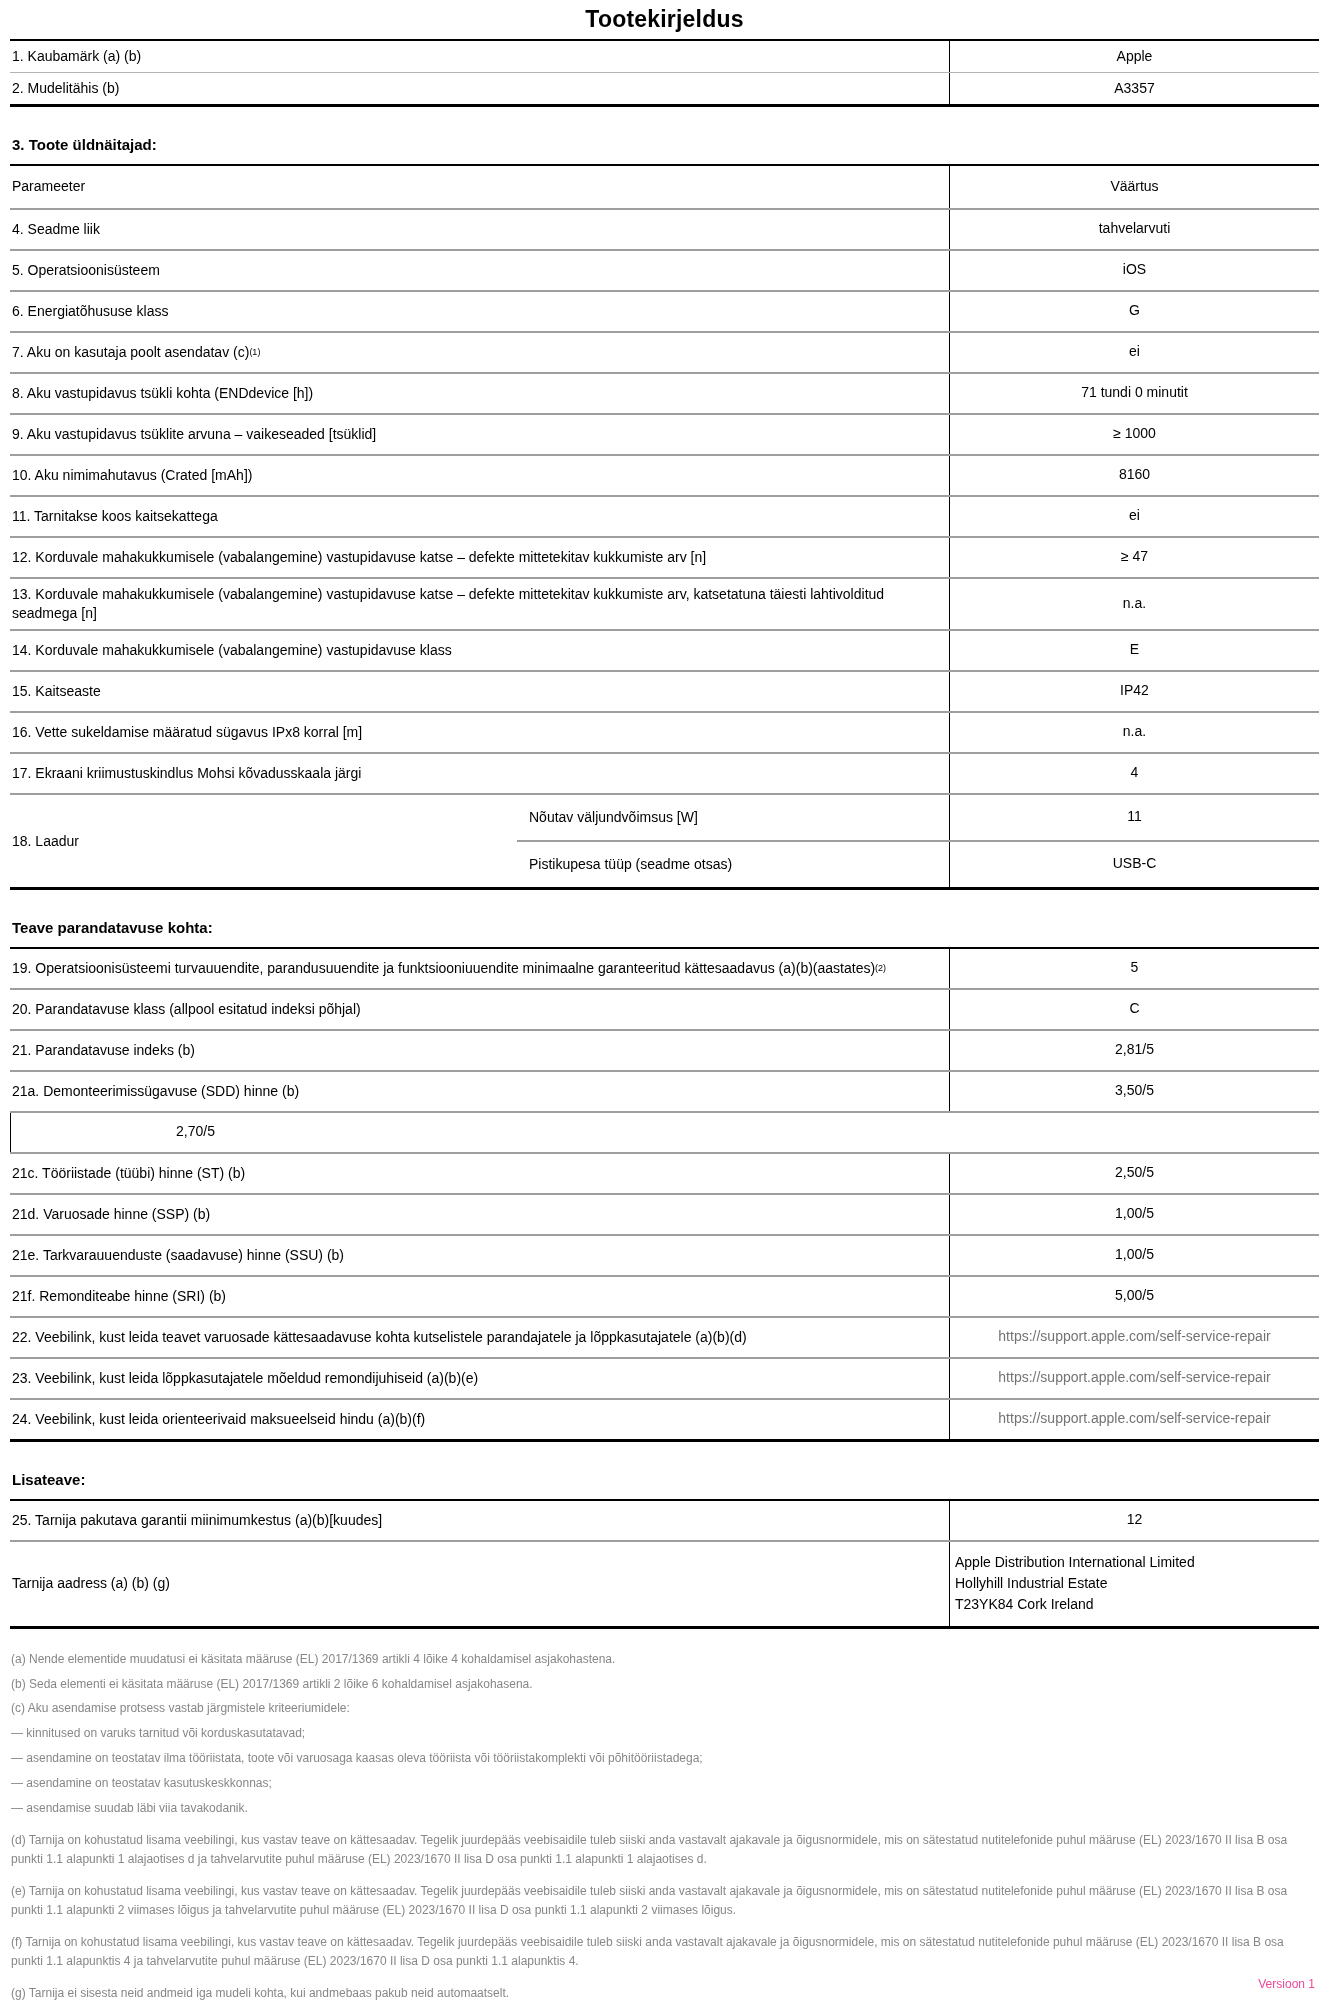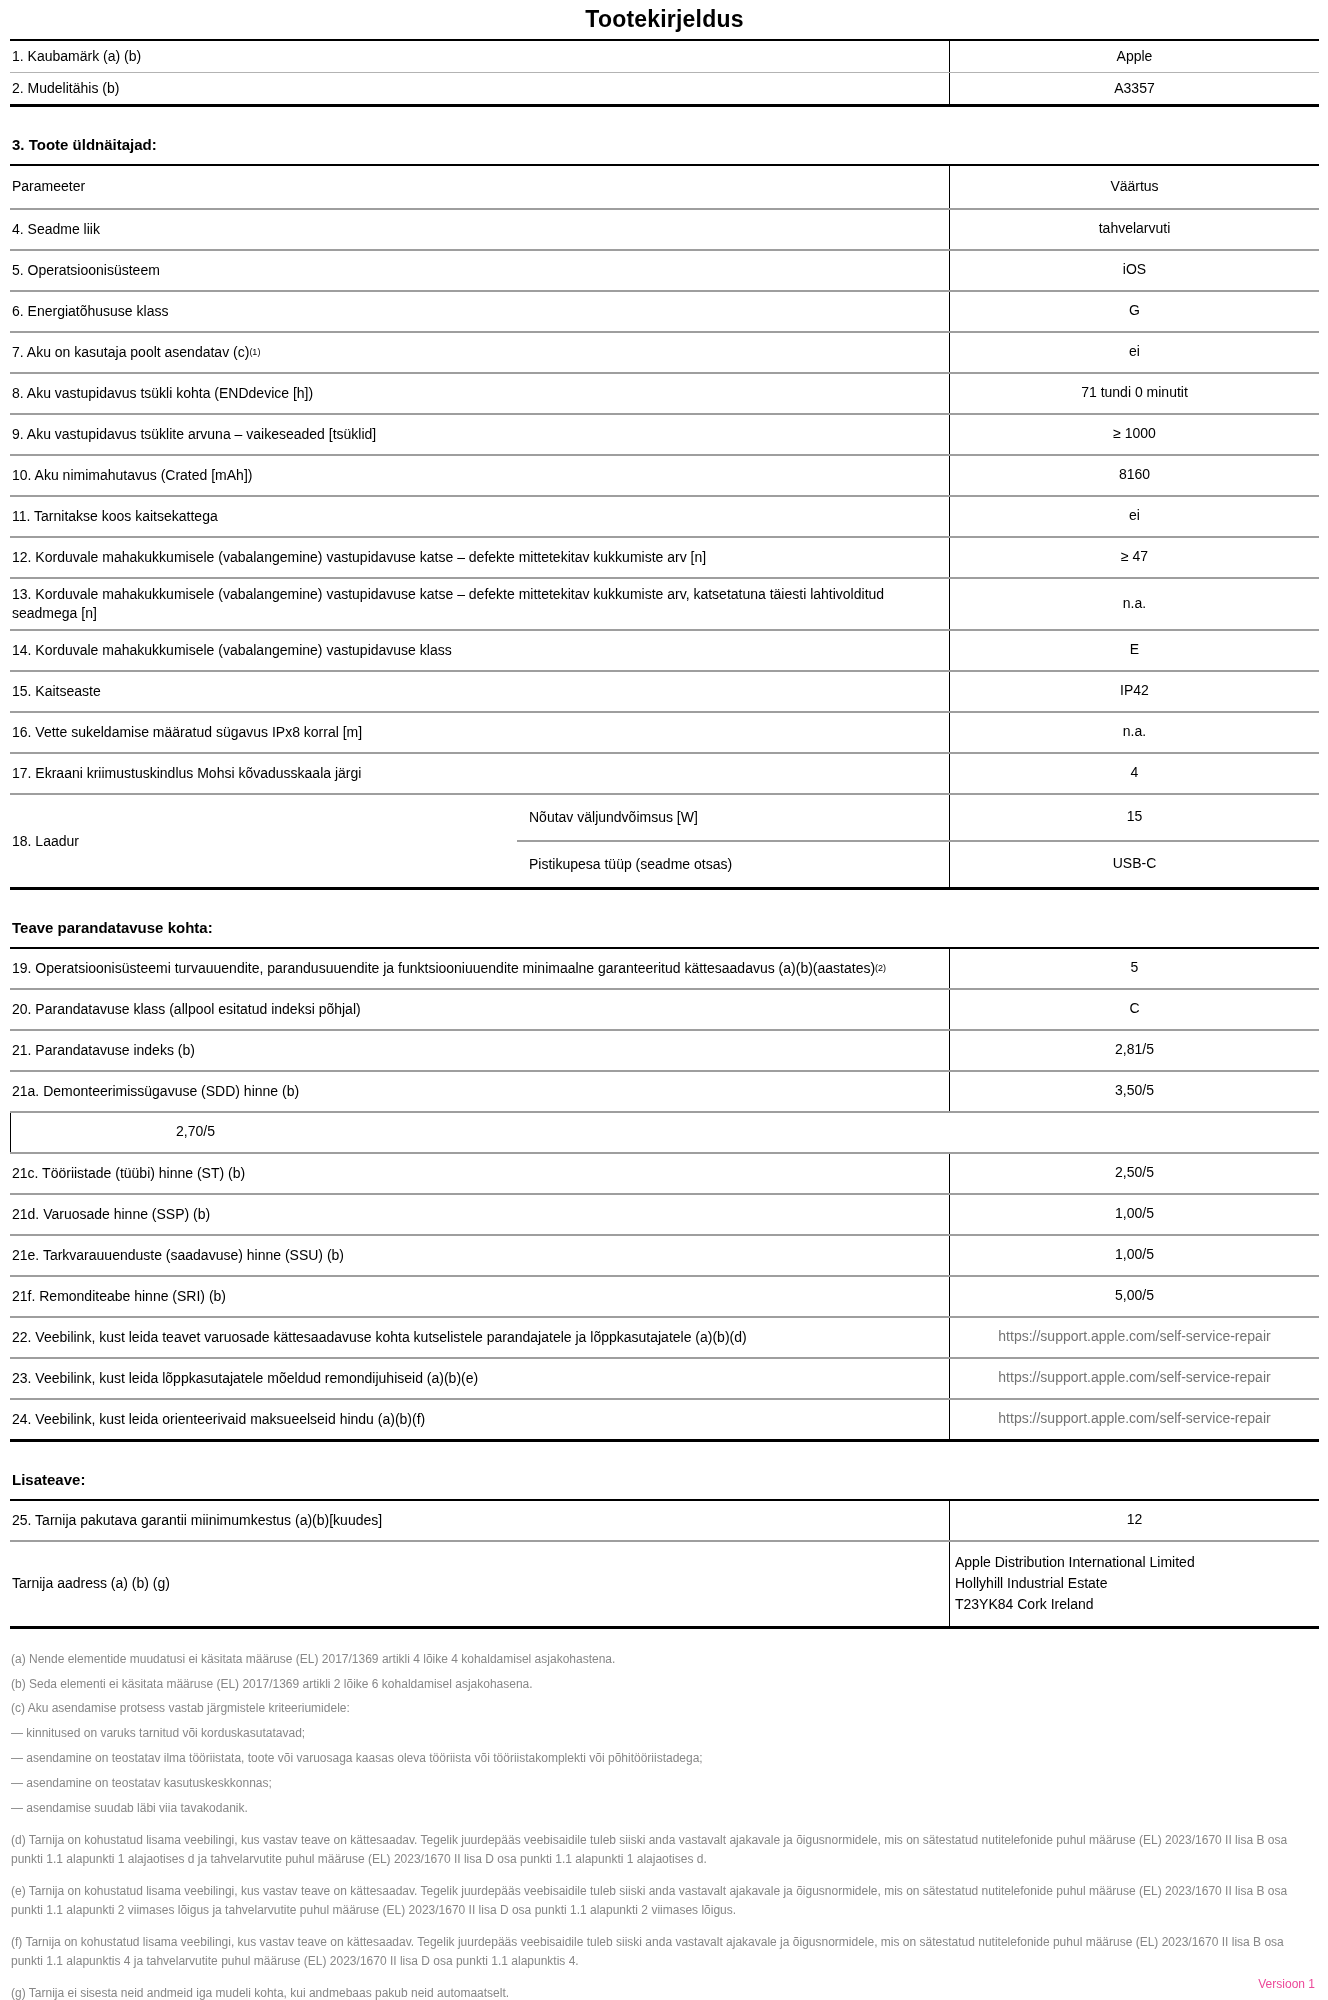--- a/index.html
+++ b/index.html
@@ -201,21 +201,21 @@
             <sup></sup>
           </div>
           <div class="cell-value">4</div>
         </div>
       </div>
     <div class="charger-row">
       <div class="charger-label">18. Laadur</div>
       <div class="charger-sub">
         <div class="sub-row">
           <div class="sub-label">Nõutav väljundvõimsus [W]</div>
-          <div class="cell-value">15</div>
+          <div class="cell-value">11</div>
         </div>
         <div class="sub-row">
           <div class="sub-label">Pistikupesa tüüp (seadme otsas)</div>
           <div class="cell-value">USB-C</div>
         </div>
       </div>
     </div>
   </div>
 
   <div class="sec-head">Teave parandatavuse kohta:</div>

